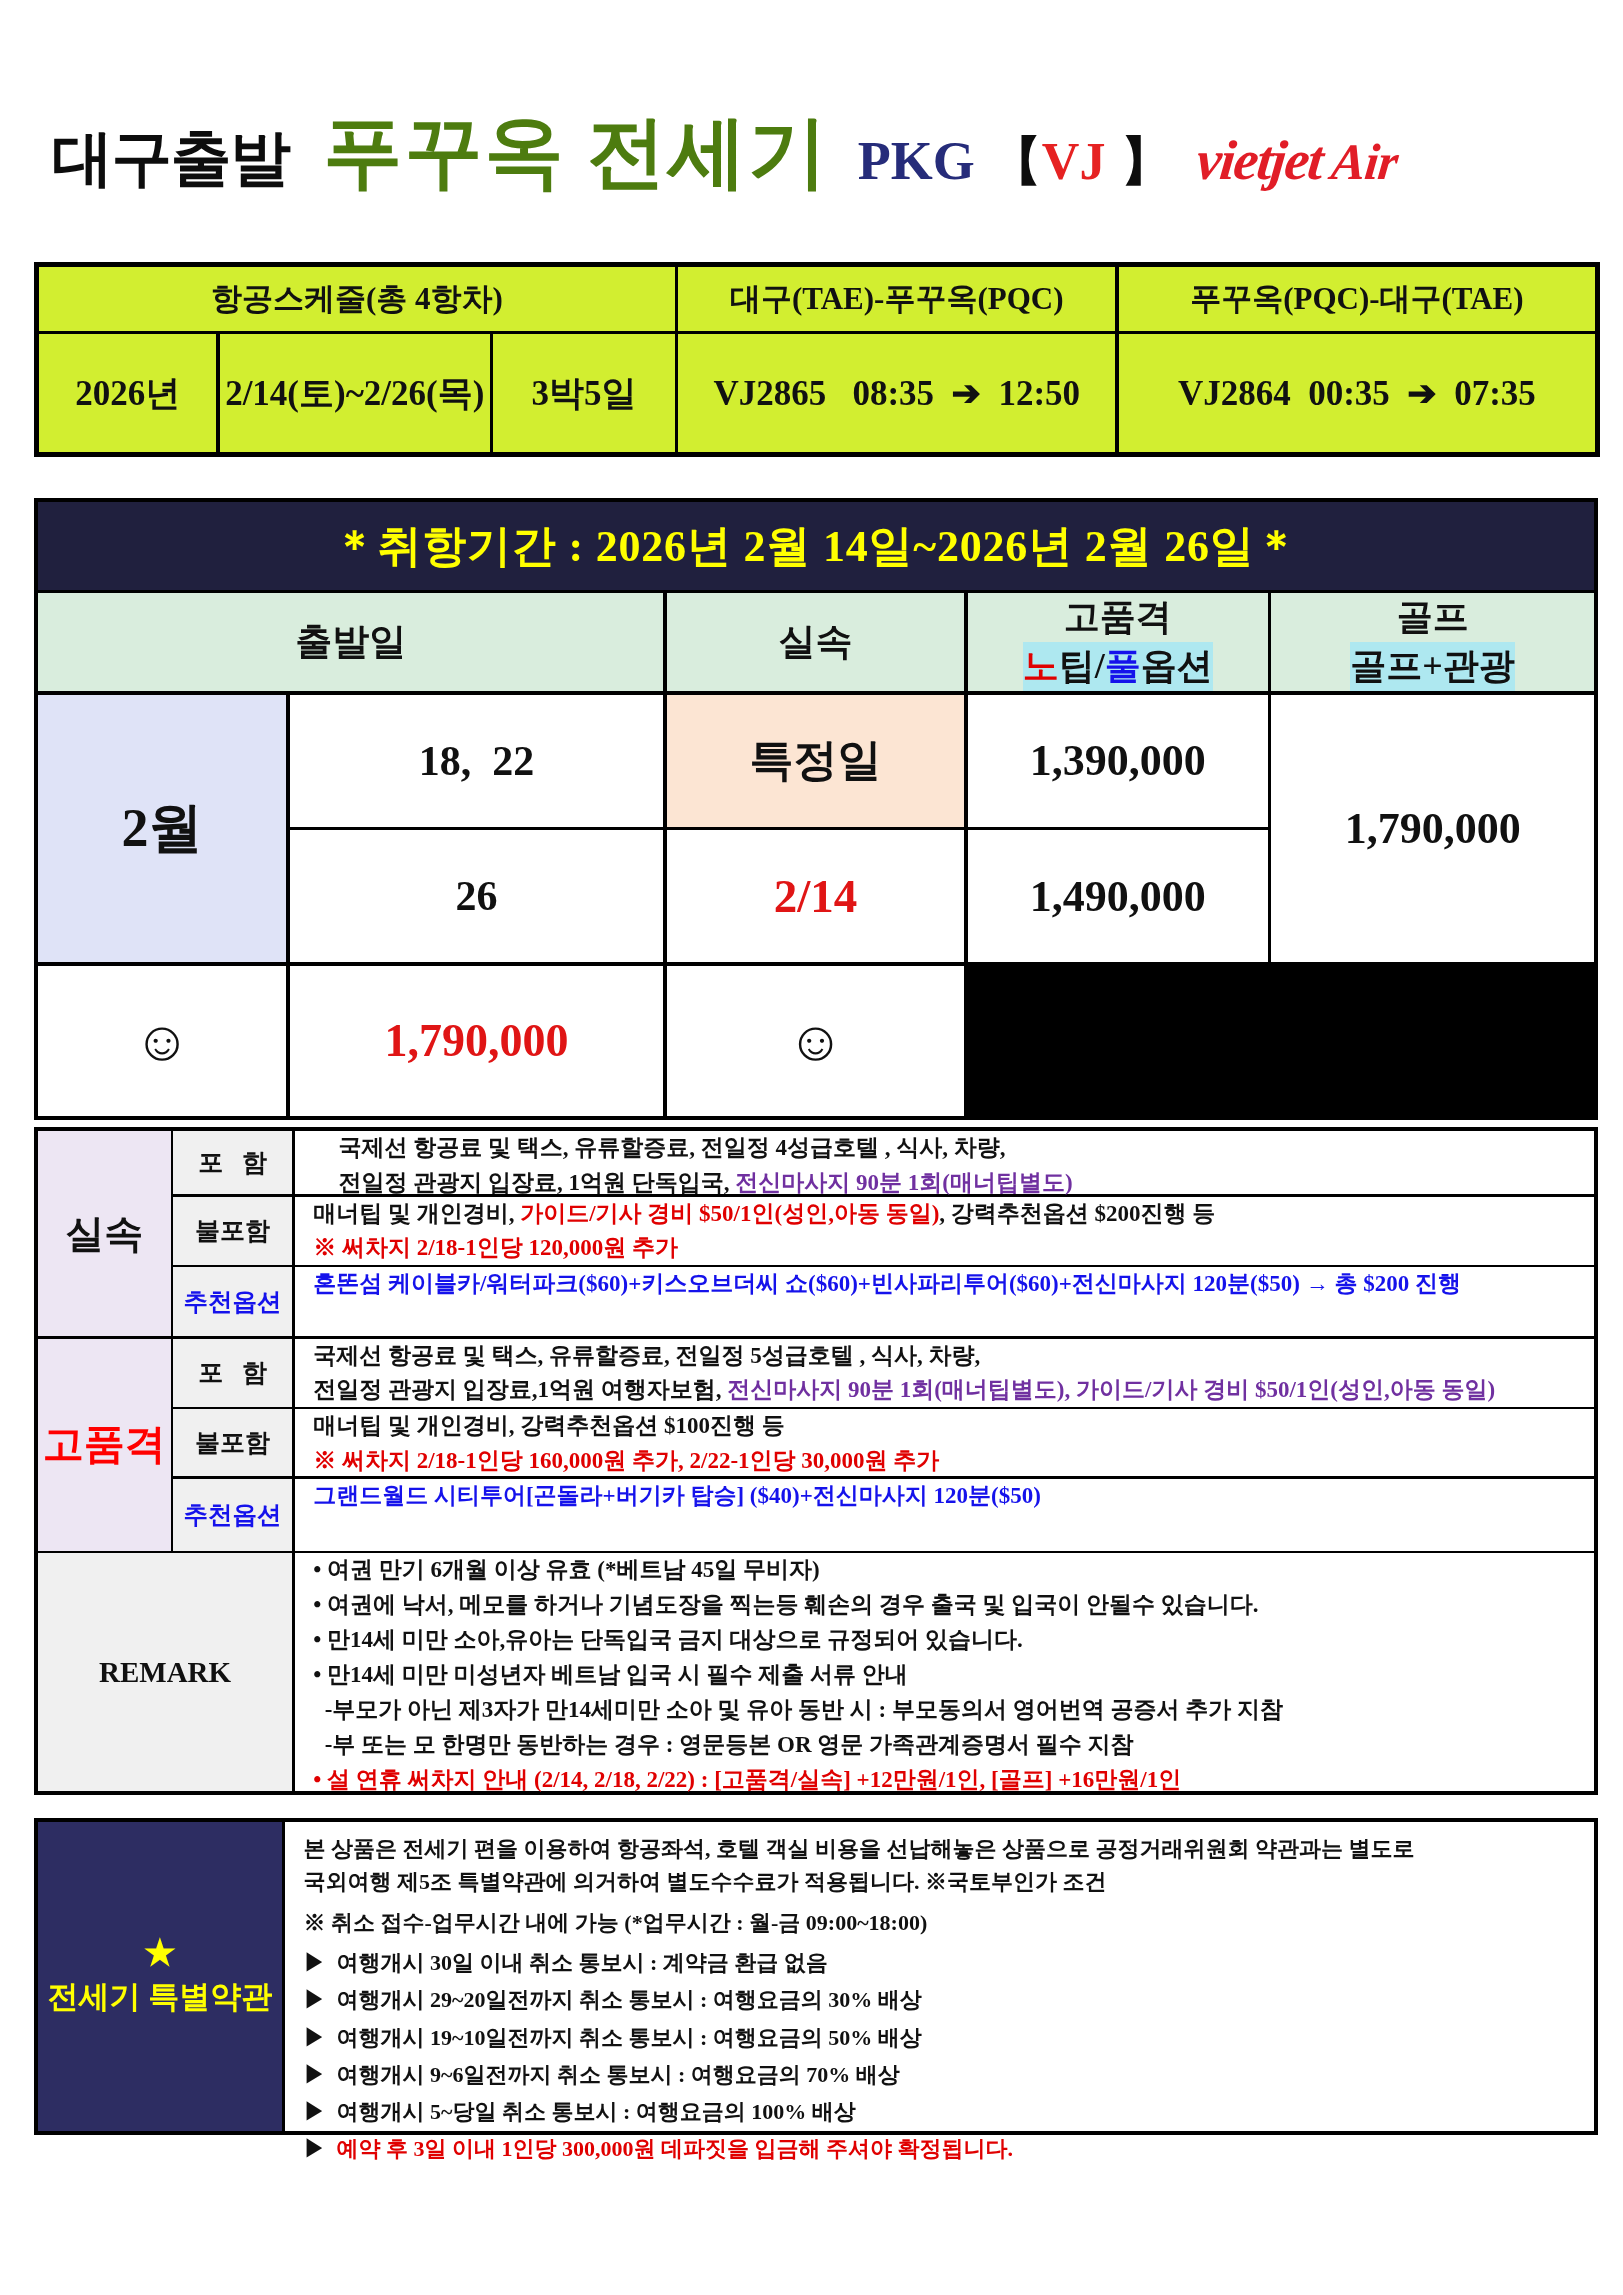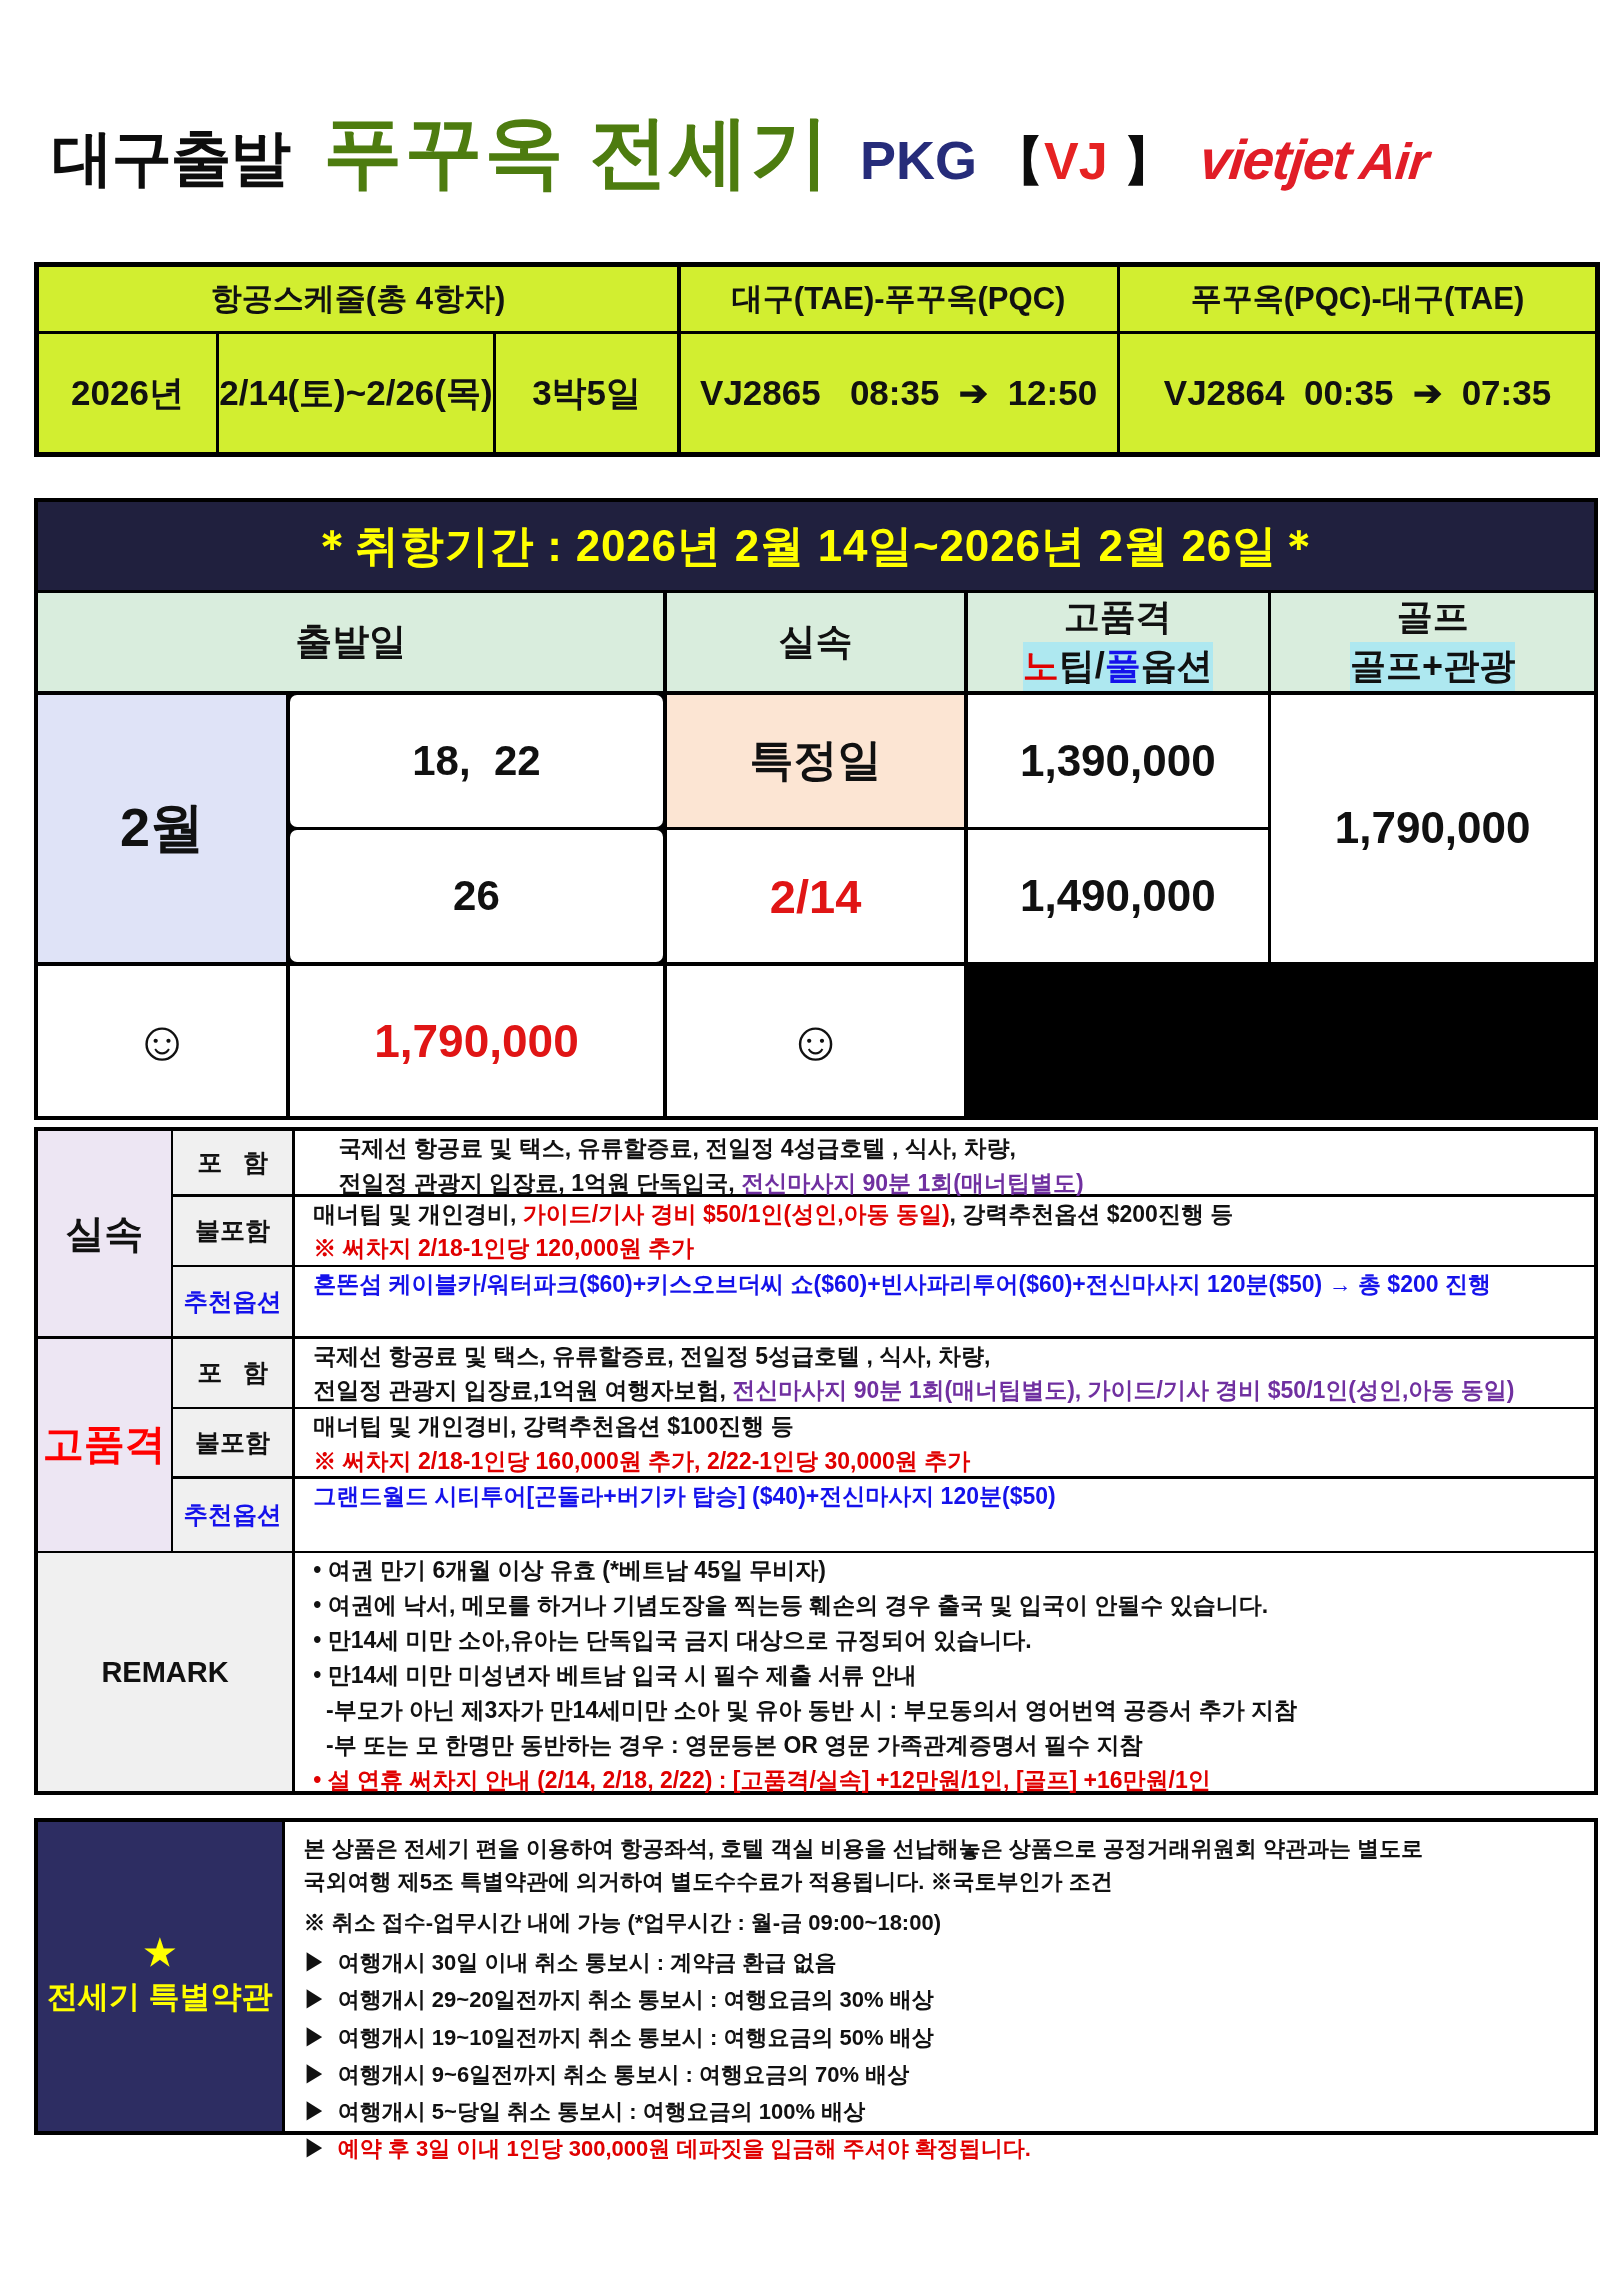--- a/index.html
+++ b/index.html
@@ -1,17 +1,17 @@
 <!DOCTYPE html>
 <html style="font-size:13.5px"><head>
 <meta charset="utf-8">
 <style>
   html,body{margin:0;padding:0;background:#fff;}
   .page{position:relative;width:1623px;height:2295px;background:#ffffff;
-        font-family:Liberation Sans, sans-serif;font-weight:bold;color:#111;}
+        font-family:Liberation Serif, serif;font-weight:bold;color:#111;}
   .cell{display:flex;align-items:center;justify-content:center;background:#fff;white-space:pre-wrap;}
   .left{justify-content:flex-start;align-items:flex-start;flex-direction:column;padding-left:18.6px;padding-right:8.5px;}
   .c-k{color:#111;} .c-r{color:#e00000;} .c-b{color:#1512eb;} .c-p{color:#7030a0;}
   .line{white-space:pre-wrap;}
 
   
   .title{position:absolute;top:100px;left:52px;width:1539px;display:flex;align-items:baseline;}
   .t-prefix{font-size:61px;letter-spacing:-1.7px;color:#0d0d0d;}
   .t-main{font-size:79px;color:#4d7c0f;margin-left:34px;letter-spacing:1.7px;}
   .t-pkg{font-size:54px;color:#262c7a;margin-left:29px;}
@@ -34,21 +34,21 @@
       grid-template-columns:296fr 446fr 355fr 358fr 385fr;
       grid-template-rows:88px 98px 132px 132px 150px;
       background:#000;gap:3.4px;border:4.2px solid #000;}
   .t2 .banner{grid-column:1/-1;background:#20203e;color:#ffff00;font-size:44px;letter-spacing:0.8px;}
   .t2 .mint{background:#d9eddd;font-size:37px;}
   .t2 .split{background:#d9eddd;display:flex;flex-direction:column;padding:0;}
   .t2 .split .top{flex:1;display:flex;align-items:center;justify-content:center;font-size:36px;}
   .t2 .split .bot{flex:1;display:flex;align-items:center;justify-content:center;font-size:36px;background:#aee8f0;}
   .t2 .split .bot .line{display:inline;}
   .t2 .month{background:#dfe3f7;font-size:54px;}
-  .t2 .dates{font-size:42px;border-radius:7px;}
+  .t2 .dates{font-size:42px;}
   .t2 .price{font-size:44px;}
   .t2 .peach{background:#fce5d3;font-size:44px;}
   .t2 .red{color:#e01515;}
   .t2 .sp-date{font-size:47px;}
   .t2 .sp-price{font-size:46px;}
   .t2 .smiley{font-size:56px;font-weight:normal;}
 
   
   .t3{position:absolute;top:1127px;left:34px;width:1556px;display:grid;
       grid-template-columns:157fr 141fr 1539fr;

